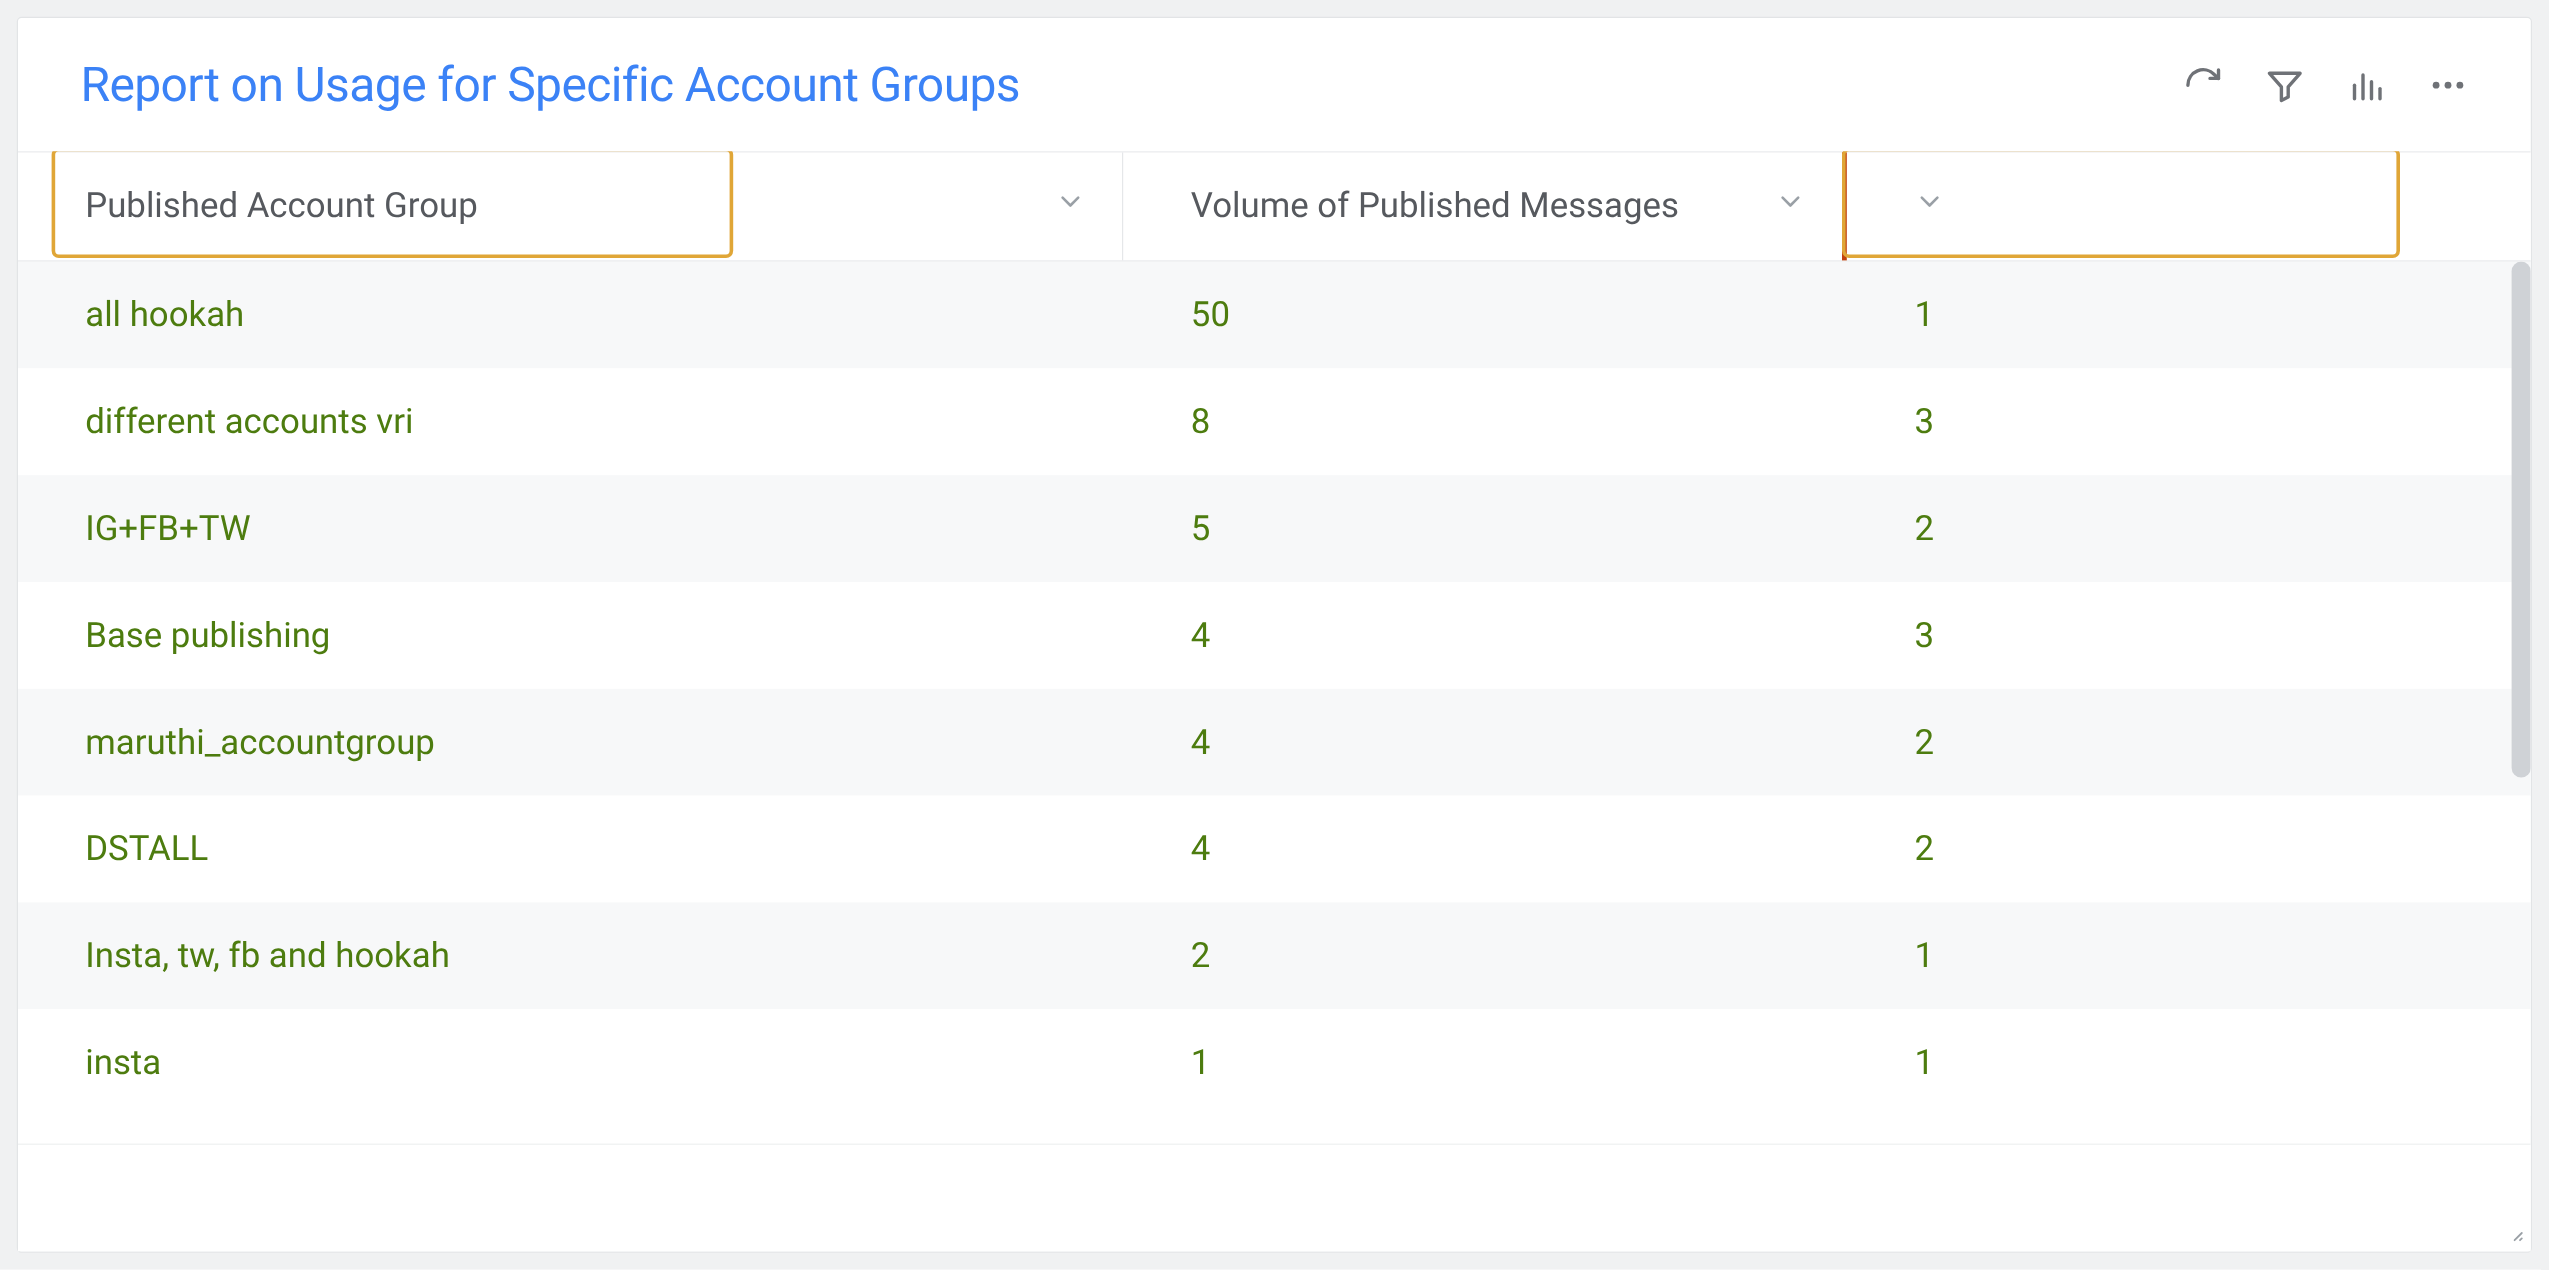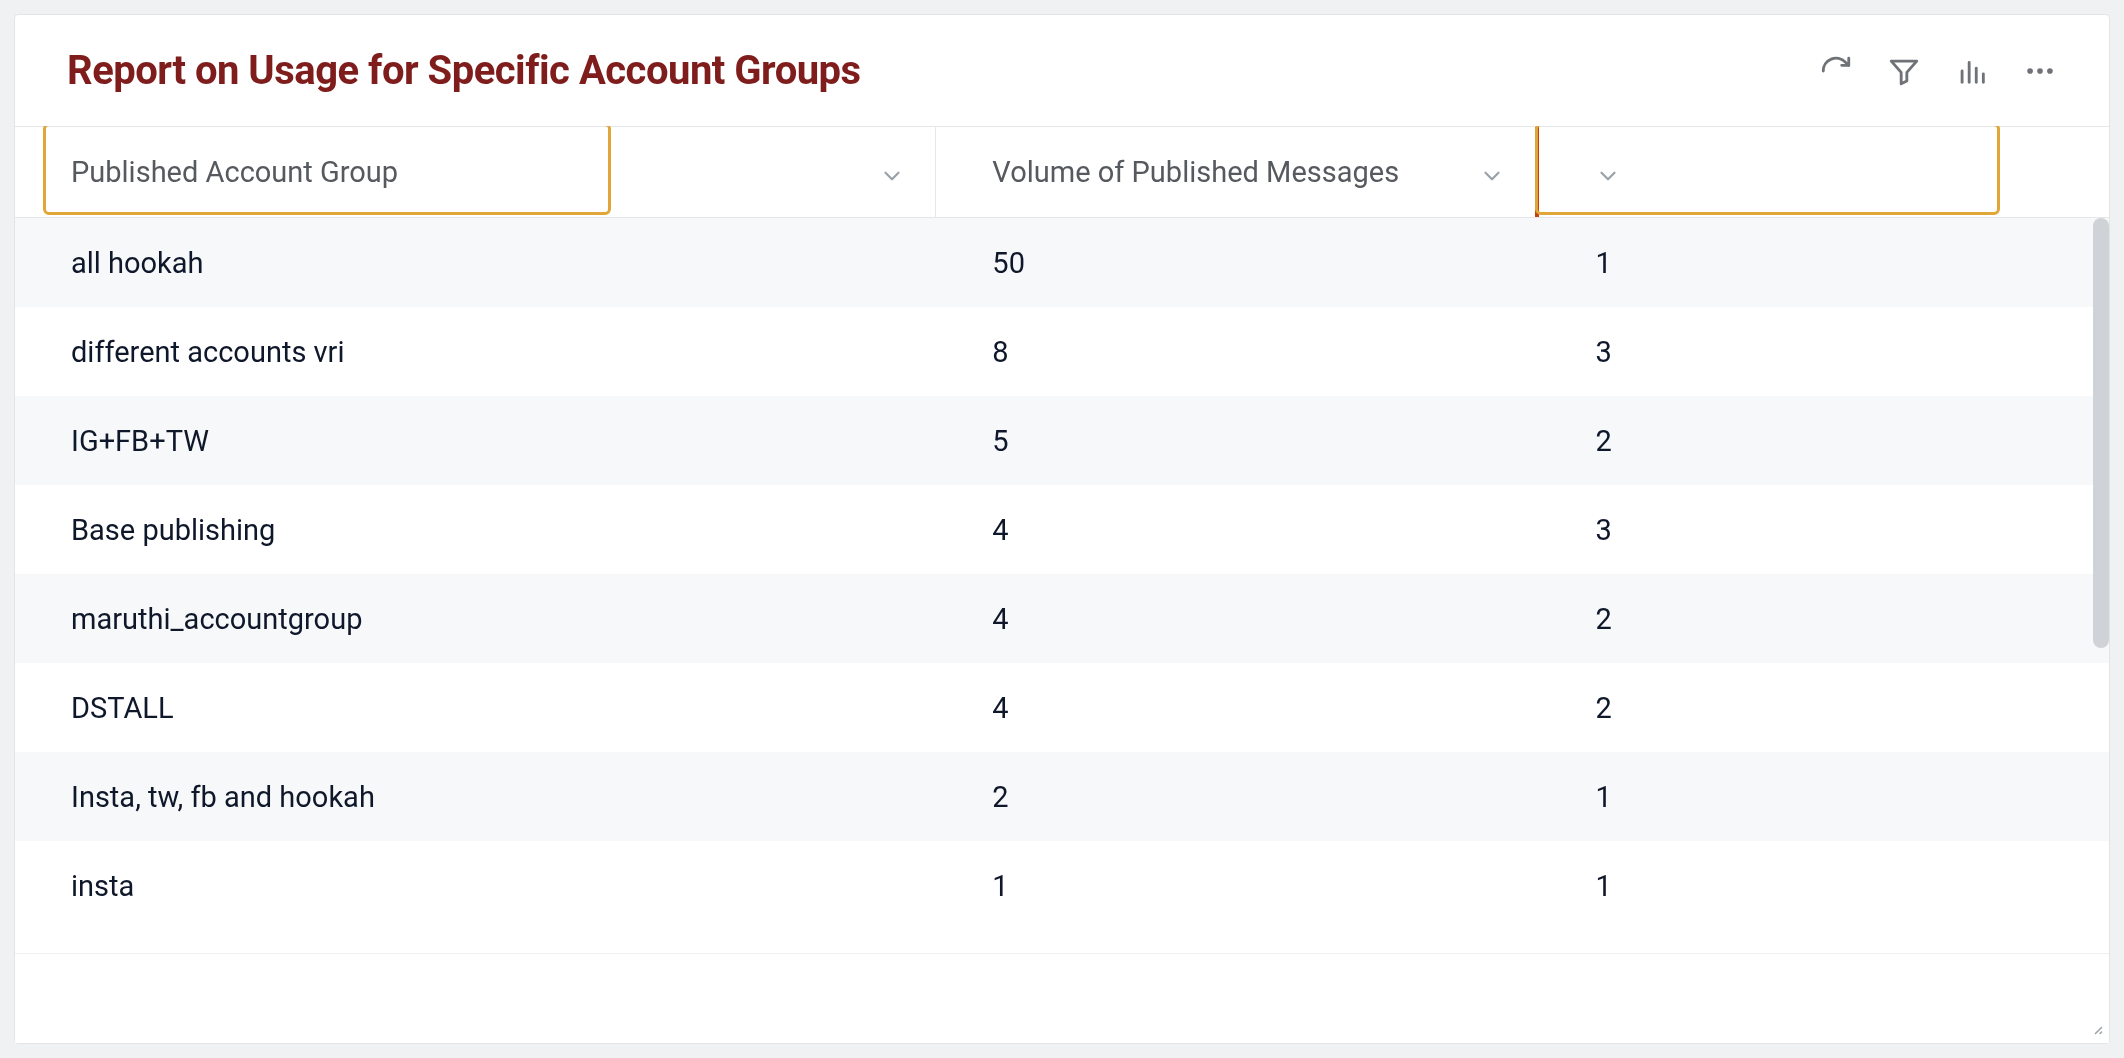--- a/index.html
+++ b/index.html
@@ -25,22 +25,22 @@
     position: relative;
   }
   .panel-header {
     display: flex;
     align-items: center;
     justify-content: space-between;
     padding: 32px 52px 32px 52px;
   }
   .panel-title {
     font-size: 40px;
-    font-weight: 700;
-    color: #7f1d1d;
+    font-weight: 400;
+    color: #3b82f6;
     letter-spacing: -0.5px;
   }
   .panel-actions {
     display: flex;
     align-items: center;
     gap: 34px;
     color: #7a7c80;
   }
   .action-btn {
     display: inline-flex;
@@ -63,21 +63,21 @@
     overflow: hidden;
   }
   .table-header-row {
     display: flex;
     border-top: 1px solid #e5e7e9;
     border-bottom: 1px solid #e5e7e9;
     background: #ffffff;
   }
   .th {
     display: flex;
-    align-items: flex-end;
+    align-items: flex-start;
     justify-content: space-between;
     padding: 28px 30px 28px 56px;
     font-size: 29px;
     color: #56595e;
     font-weight: 400;
     position: relative;
   }
   .th .chev {
     color: #9aa0a6;
     display: inline-flex;
@@ -118,21 +118,21 @@
     display: flex;
     background: #ffffff;
     height: 89px;
     align-items: center;
   }
   .tr:nth-child(odd) {
     background: #f7f8f9;
   }
   .td {
     font-size: 29px;
-    color: #0f172a;
+    color: #4d7c0f;
     font-weight: 400;
     padding: 0 30px 0 56px;
   }
   .td-1 { flex: 0 0 44%; }
   .td-2 { flex: 0 0 28.8%; }
   .td-3 { flex: 1; }
 
   .scrollbar-track {
     position: absolute;
     right: 0;

